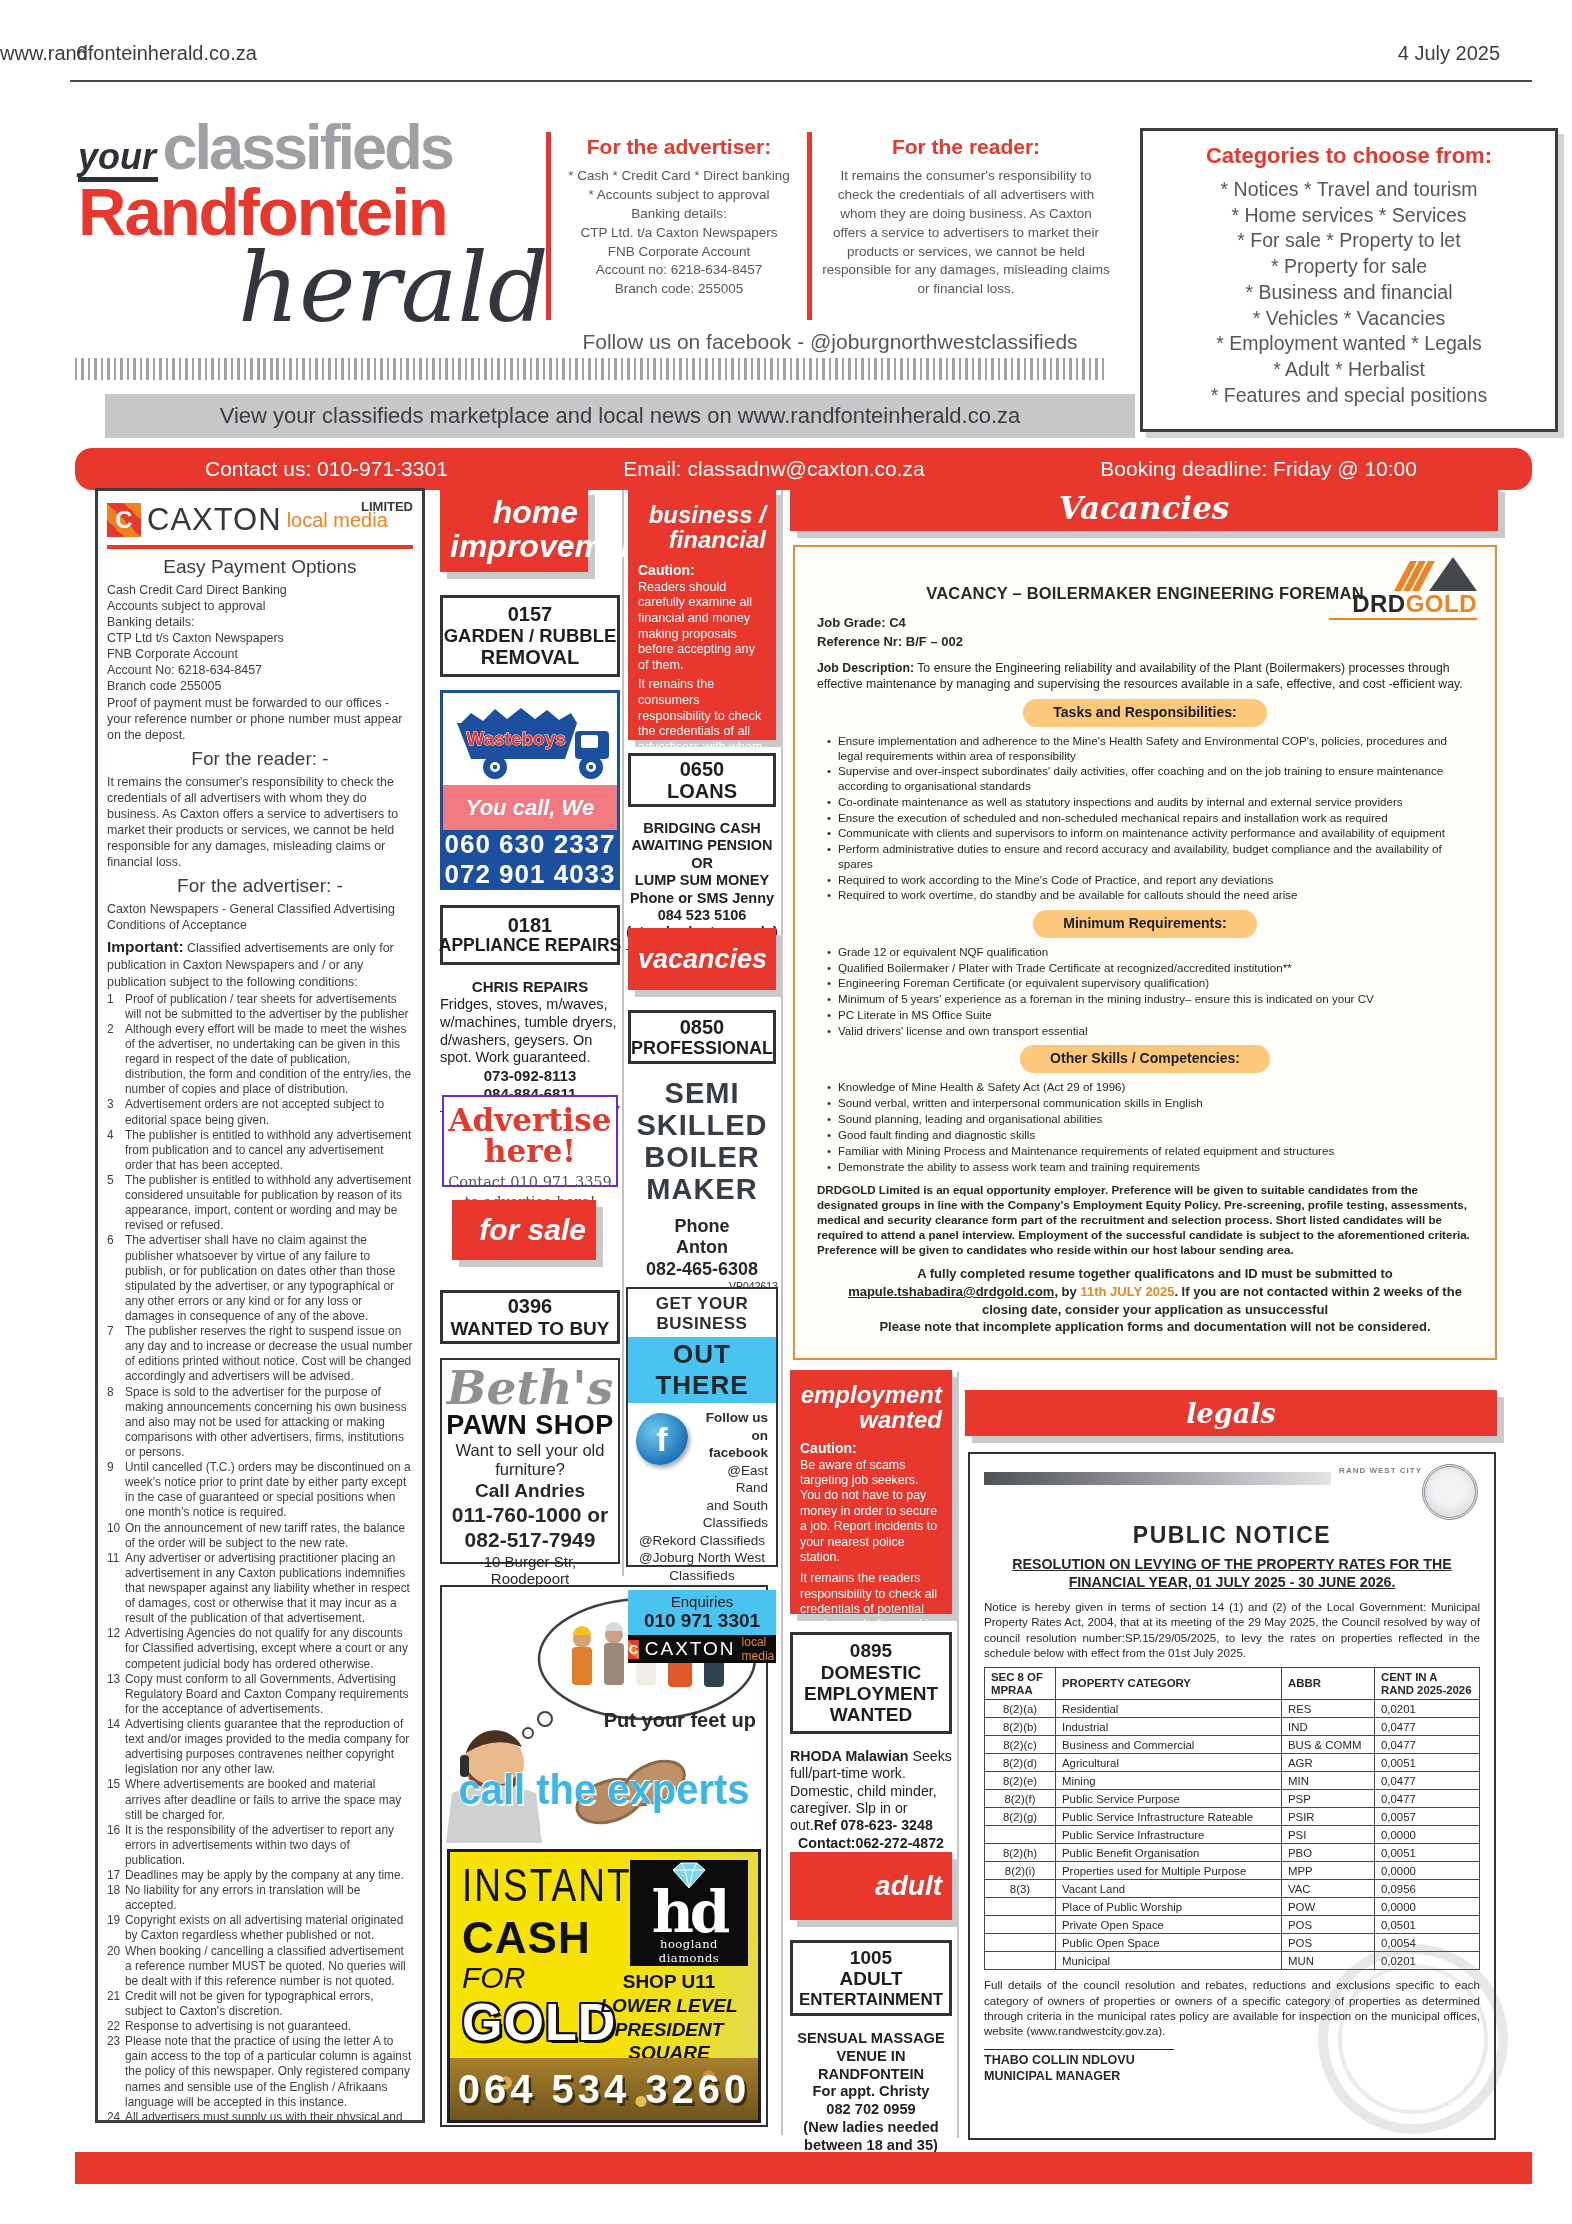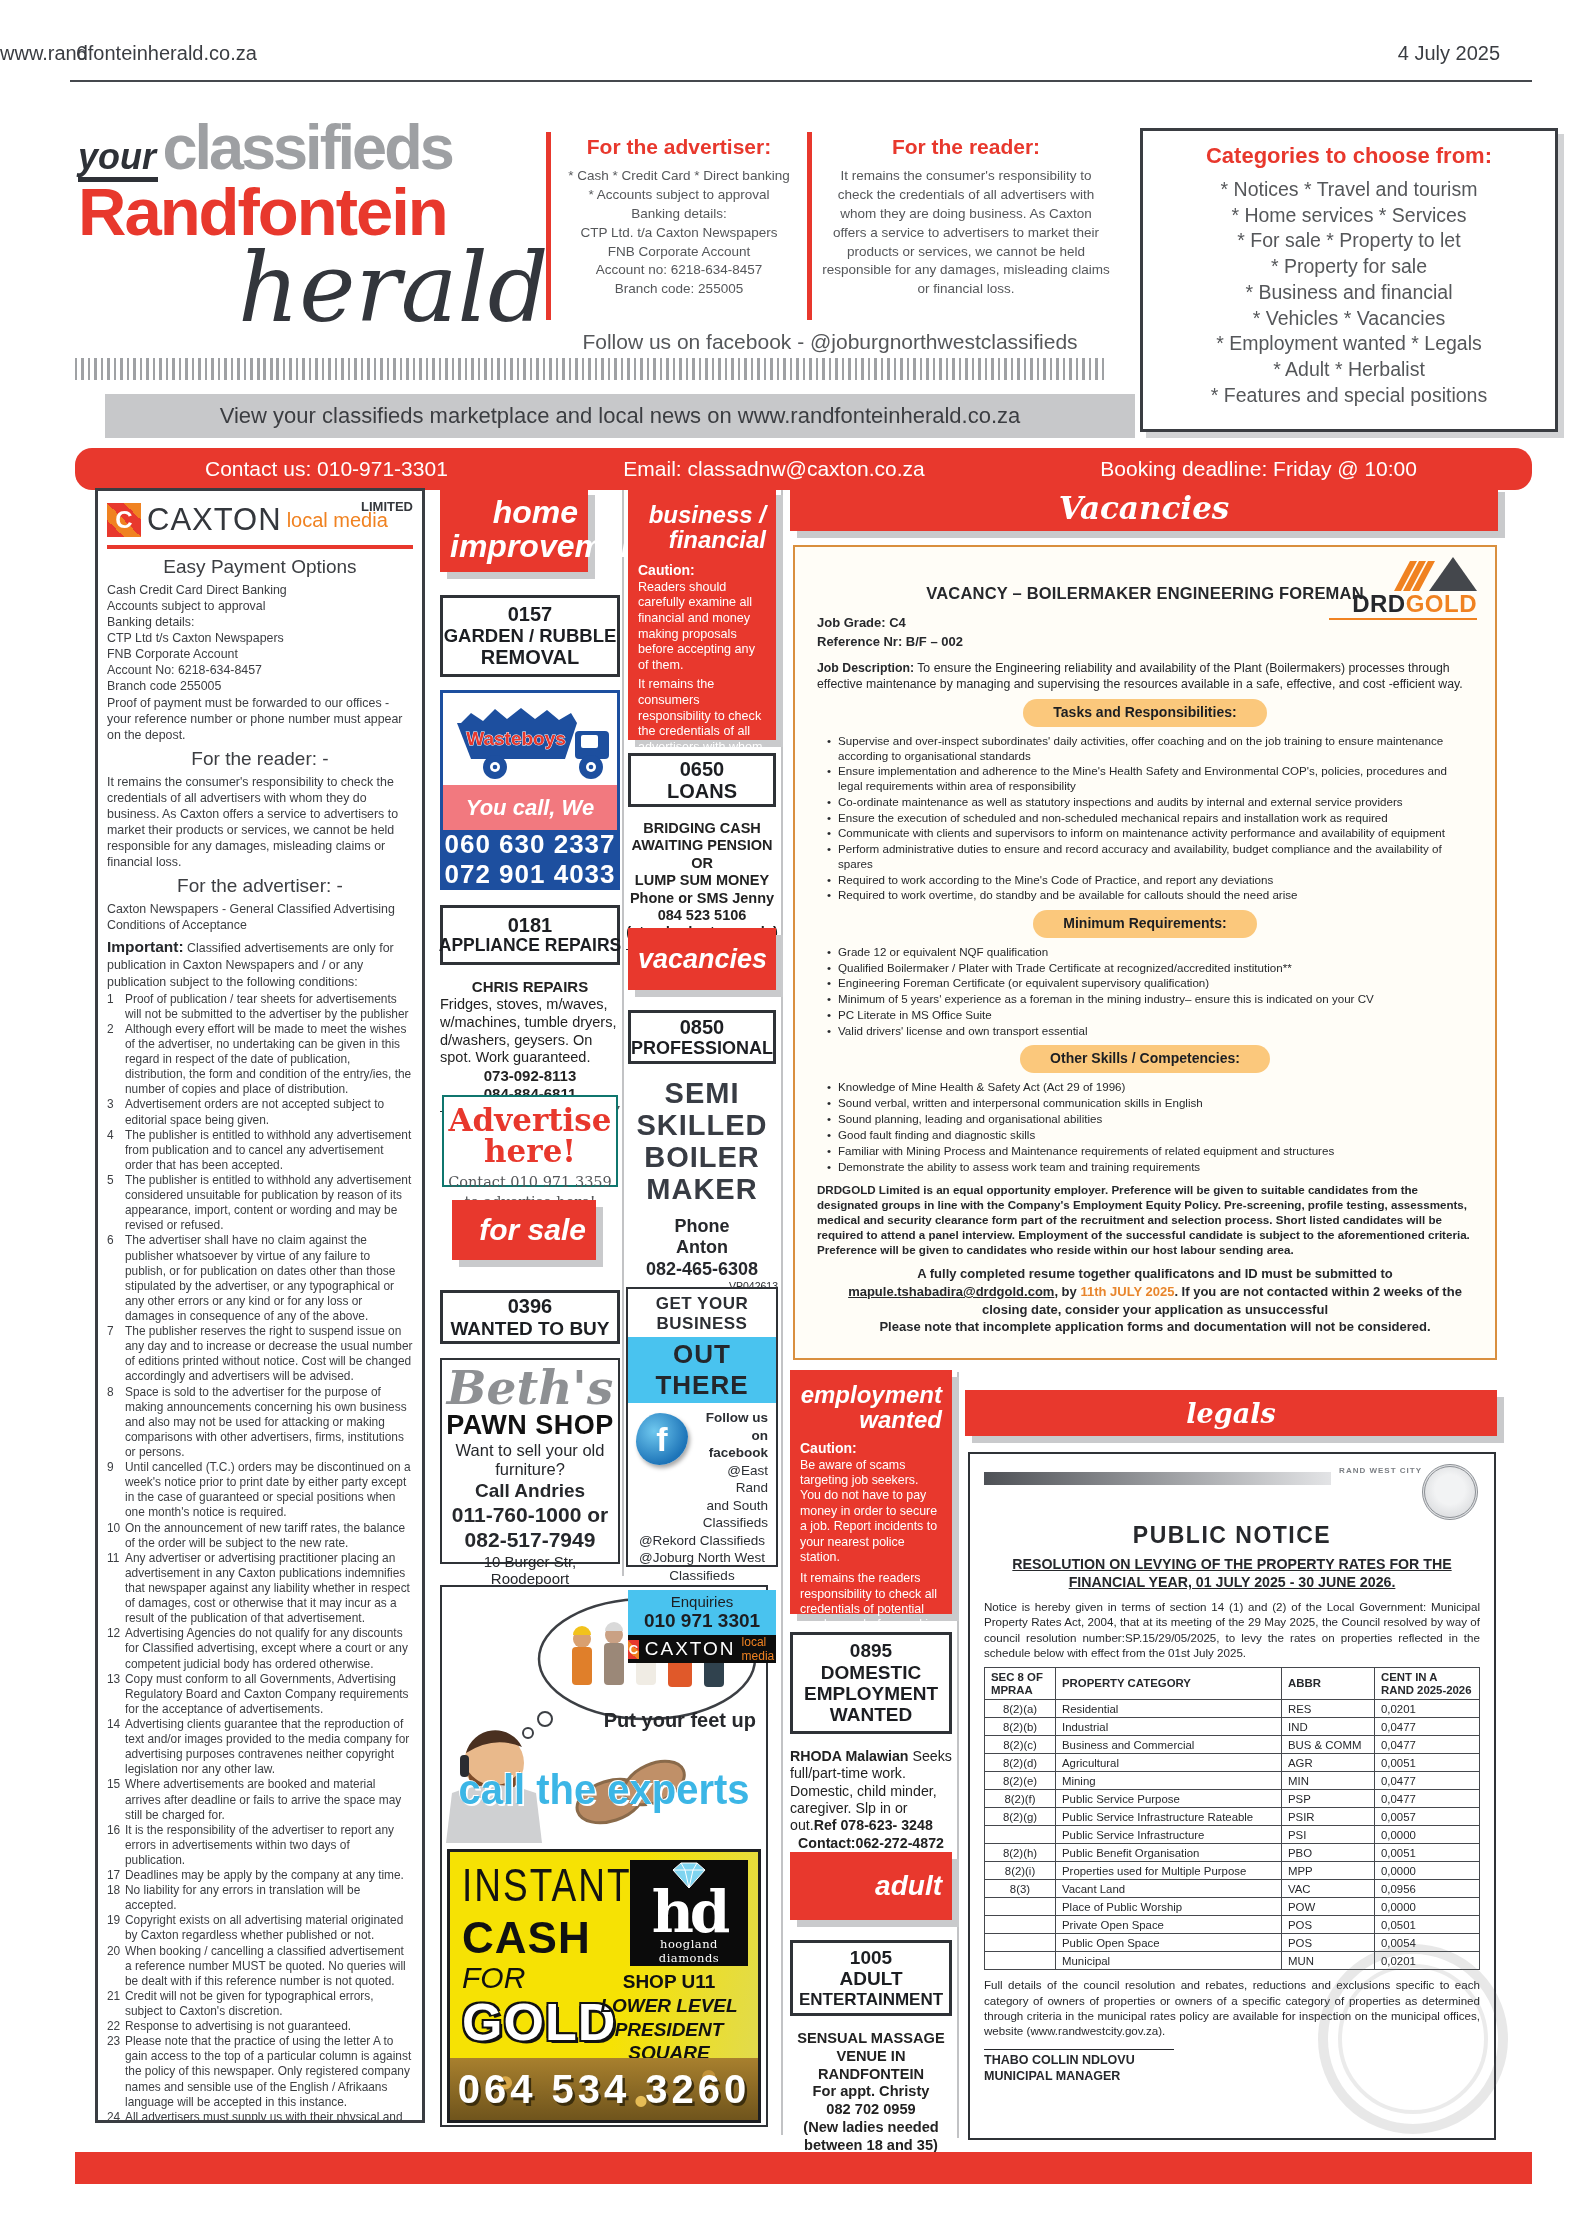--- a/index.html
+++ b/index.html
@@ -52,21 +52,21 @@
   .codebox div{white-space:nowrap;}
   .refrow{display:flex;align-items:flex-end;font-size:10.5px;color:#2b2d31;}
   .refrow::before{content:"";flex:1;border-bottom:1.5px solid #2b2d31;margin-bottom:4px;margin-right:2px;}
   .adtxt{font-size:14px;color:#222;line-height:1.22;}
   .sep{background:#c2c3c5;}
   
   .wb{border:3px solid var(--wblue);background:#fff;display:flex;flex-direction:column;}
   .wb-pink{background:var(--pink);color:#fff;font-weight:bold;font-style:italic;font-size:22px;text-align:center;line-height:45px;height:45px;}
   .wb-blue{background:var(--wblue);color:#fff;font-weight:bold;font-size:26px;text-align:center;line-height:1.15;flex:1;display:flex;flex-direction:column;justify-content:center;letter-spacing:1px;}
   
-  .advh{border:2px solid #0f766e;background:#fff;text-align:center;padding:8px 4px;}
+  .advh{border:2px solid #6d28d9;background:#fff;text-align:center;padding:8px 4px;}
   .advh .big{font-family:"DejaVu Serif",serif;font-weight:bold;color:var(--red);font-size:31px;line-height:1;}
   .advh .sm{font-family:"DejaVu Serif",serif;color:#55575a;font-size:14.5px;line-height:1.35;margin-top:6px;}
   
   .beths{border:2.5px solid var(--border);background:#fff;text-align:center;padding:4px 2px;}
   .beths .logo{font-family:"DejaVu Serif",serif;font-weight:bold;font-style:italic;font-size:47px;color:#8e9093;line-height:1;}
   .beths .shop{font-weight:900;font-size:27px;color:#111;letter-spacing:.5px;line-height:1.1;}
   .beths .q{font-size:16.5px;line-height:1.2;}
   .beths .call{font-weight:bold;font-size:19px;}
   .beths .ph{font-weight:900;font-size:21px;line-height:1.2;}
   .beths .addr{font-size:15px;}
@@ -509,22 +509,22 @@
     </div>
     <h1>VACANCY – BOILERMAKER ENGINEERING FOREMAN</h1>
     <div class="grade">Job Grade: C4</div>
     <div class="grade">Reference Nr: B/F – 002</div>
     <div class="desc">
       <span style="font-weight:bold;">Job Description:</span><span> To ensure the Engineering reliability and availability of the Plant (Boilermakers) processes through effective maintenance by managing and supervising the resources available in a safe, effective, and cost -efficient way.</span>
     </div>
     <span class="pill">Tasks and Responsibilities:</span>
     <ul class="drdlist">
 
-    <li>Supervise and over-inspect subordinates' daily activities, offer coaching and on the job training to ensure maintenance according to organisational standards</li>
-        <li>Ensure implementation and adherence to the Mine's Health Safety and Environmental COP's, policies, procedures and legal requirements within area of responsibility</li>
+    <li>Ensure implementation and adherence to the Mine's Health Safety and Environmental COP's, policies, procedures and legal requirements within area of responsibility</li>
+        <li>Supervise and over-inspect subordinates' daily activities, offer coaching and on the job training to ensure maintenance according to organisational standards</li>
         <li>Co-ordinate maintenance as well as statutory inspections and audits by internal and external service providers</li>
         <li>Ensure the execution of scheduled and non-scheduled mechanical repairs and installation work as required</li>
         <li>Communicate with clients and supervisors to inform on maintenance activity performance and availability of equipment</li>
         <li>Perform administrative duties to ensure and record accuracy and availability, budget compliance and the availability of spares</li>
         <li>Required to work according to the Mine's Code of Practice, and report any deviations</li>
         <li>Required to work overtime, do standby and be available for callouts should the need arise</li>
       </ul>
     <span class="pill">Minimum Requirements:</span>
     <ul class="drdlist">
 

